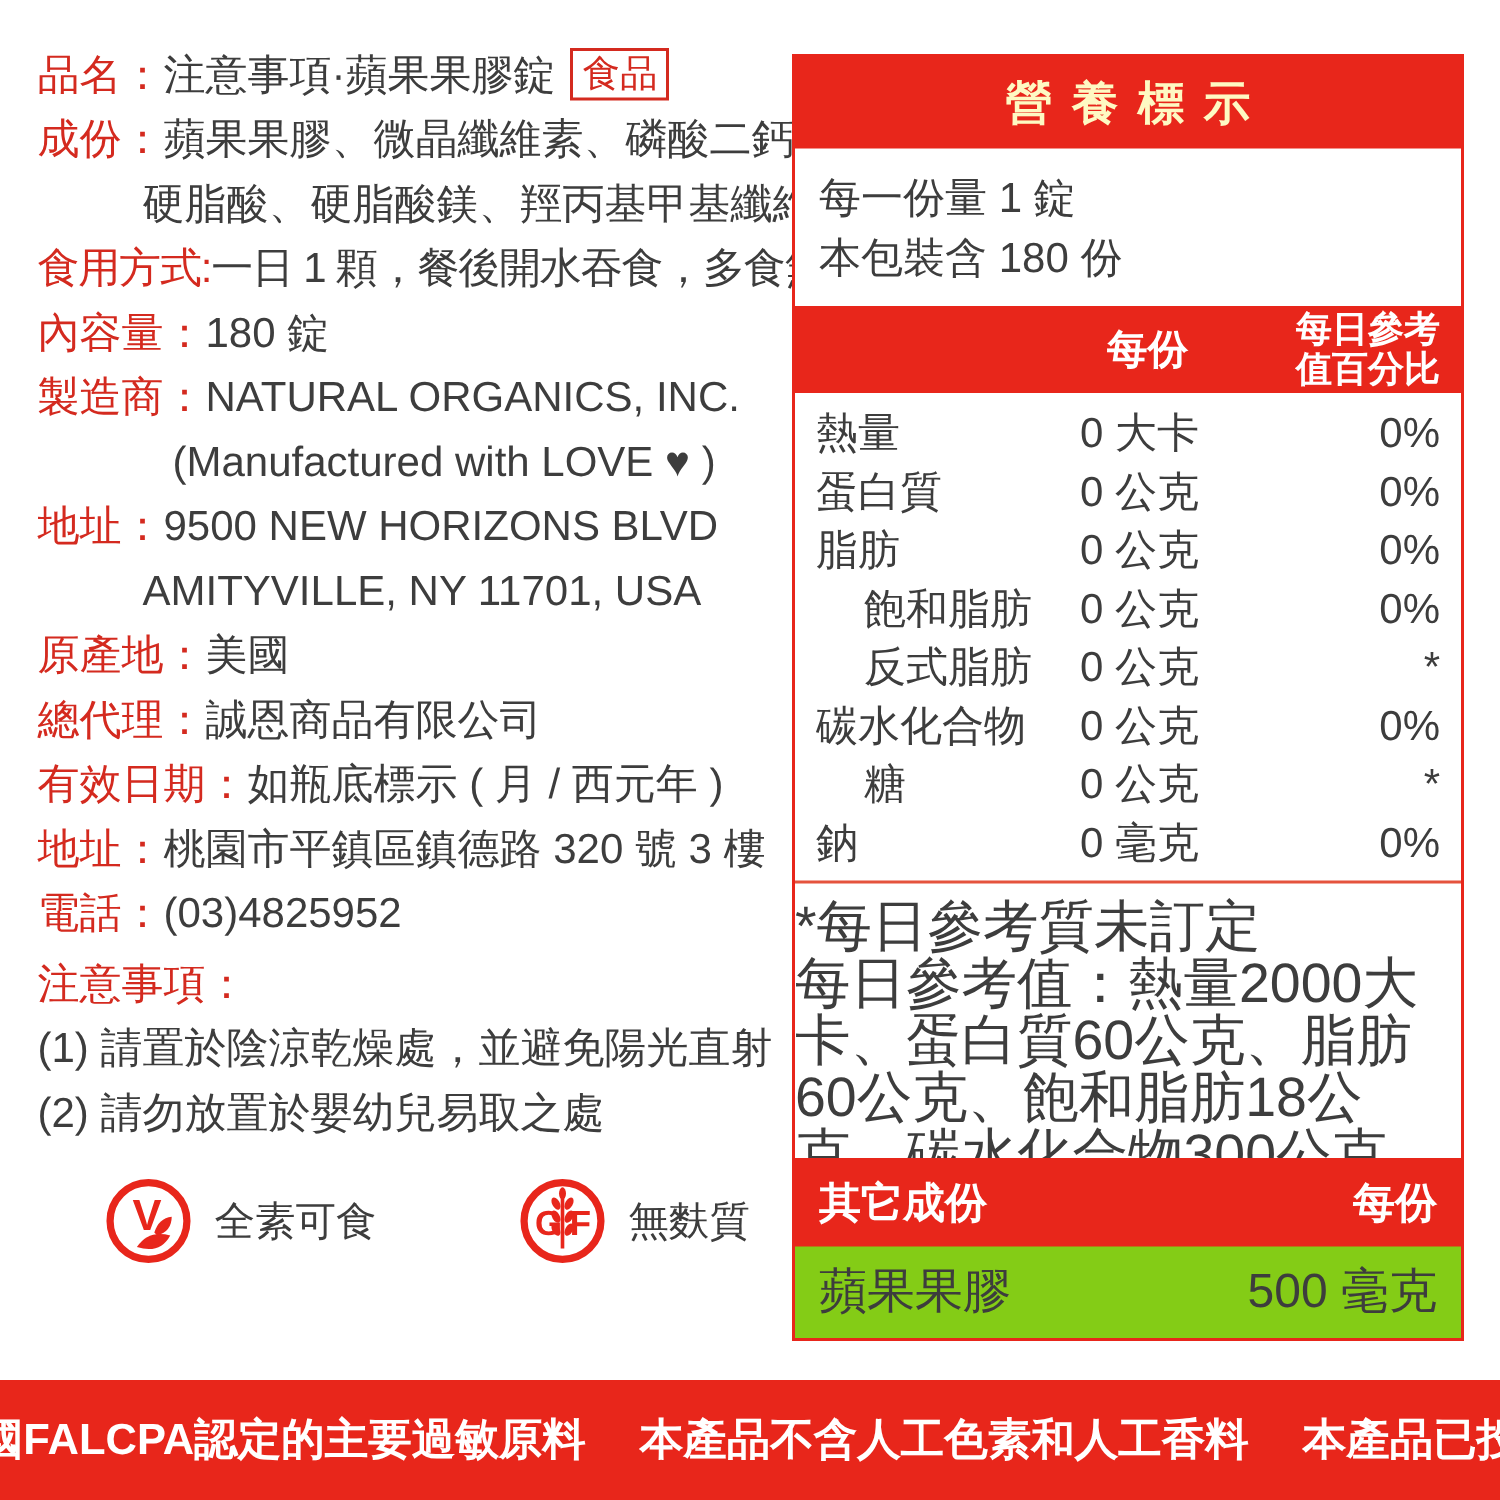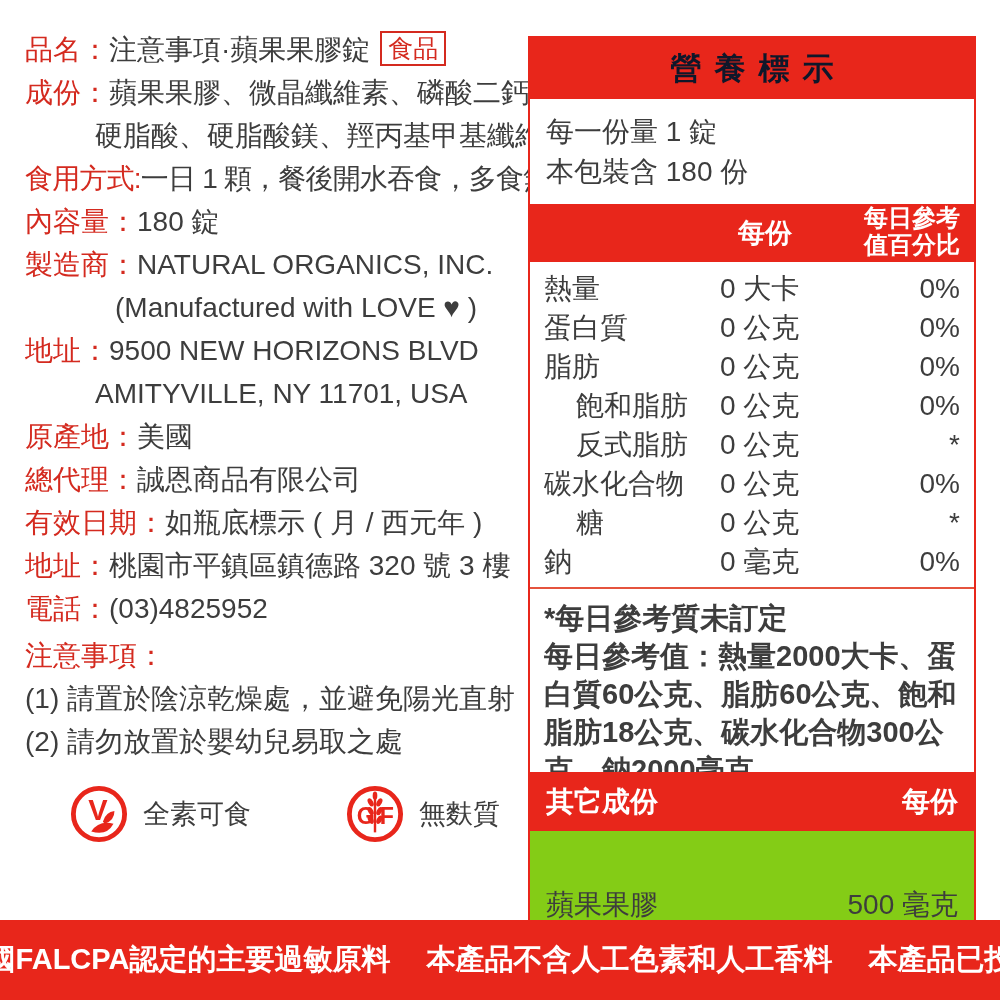--- a/index.html
+++ b/index.html
@@ -31,56 +31,56 @@
   .badges{display:flex;align-items:center;margin-top:22px;margin-left:45px;}
   .badge{display:flex;align-items:center;gap:15px;}
   .badge + .badge{margin-left:95px;}
   .badge-label{font-size:27px;color:var(--ink);}
   
   .panel{
     position:absolute;left:528px;top:36px;width:448px;background:#fff;
     border:2px solid var(--red);
   }
   .p-title{
-    background:var(--red);color:#0f172a;text-align:center;font-weight:bold;
+    background:var(--red);color:#fef9c3;text-align:center;font-weight:bold;
     font-size:31px;letter-spacing:13px;padding:10px 0 9px 13px;
   }
   .p-serving{padding:13px 16px 12px;font-size:28px;line-height:40px;}
   .p-colhead{
     background:var(--red);color:#fff;height:58px;
     display:grid;grid-template-columns:170px 140px 1fr;align-items:center;
     padding:0 14px;font-weight:bold;
   }
   .p-colhead .per-serv{font-size:27px;padding-left:24px;}
-  .p-colhead .dv{font-size:24px;line-height:27px;text-align:right;font-family:Liberation Mono, monospace;}
+  .p-colhead .dv{font-size:24px;line-height:27px;text-align:right;}
   .p-rows{padding:7px 14px 6px;}
   .p-row{
     display:grid;grid-template-columns:176px 150px 1fr;align-items:center;
     height:39px;font-size:28px;
   }
   .p-row .a{white-space:nowrap;}
   .p-row .d{text-align:right;}
   .p-row.sub .n{padding-left:32px;}
   .p-foot{
-    border-top:2px solid var(--thin);padding:10px 14px 16px;
-    font-size:29px;line-height:38px;font-weight:bold;
+    border-top:2px solid var(--thin);padding:10px 0 16px;
+    font-size:37px;line-height:38px;
   }
   
   .panel2{
     position:absolute;left:528px;top:772px;width:448px;background:#84cc16;
     border:2px solid var(--red);
   }
   .p2-bar{
     background:var(--red);color:#fff;font-weight:bold;font-size:28px;
     display:flex;justify-content:space-between;align-items:center;
     padding:9px 16px 10px;
   }
   .p2-row{
     display:flex;justify-content:space-between;align-items:center;
-    padding:8px 16px 9px;font-size:28px;margin-top:47px;
+    padding:8px 16px 9px;font-size:32px;
   }
   
   .footer{
     position:absolute;left:0;top:920px;width:1000px;height:80px;background:var(--red);
     display:flex;align-items:center;justify-content:center;gap:36px;
     color:#fff;font-weight:bold;font-size:29px;white-space:nowrap;
   }
 </style>
 </head>
 <body>

